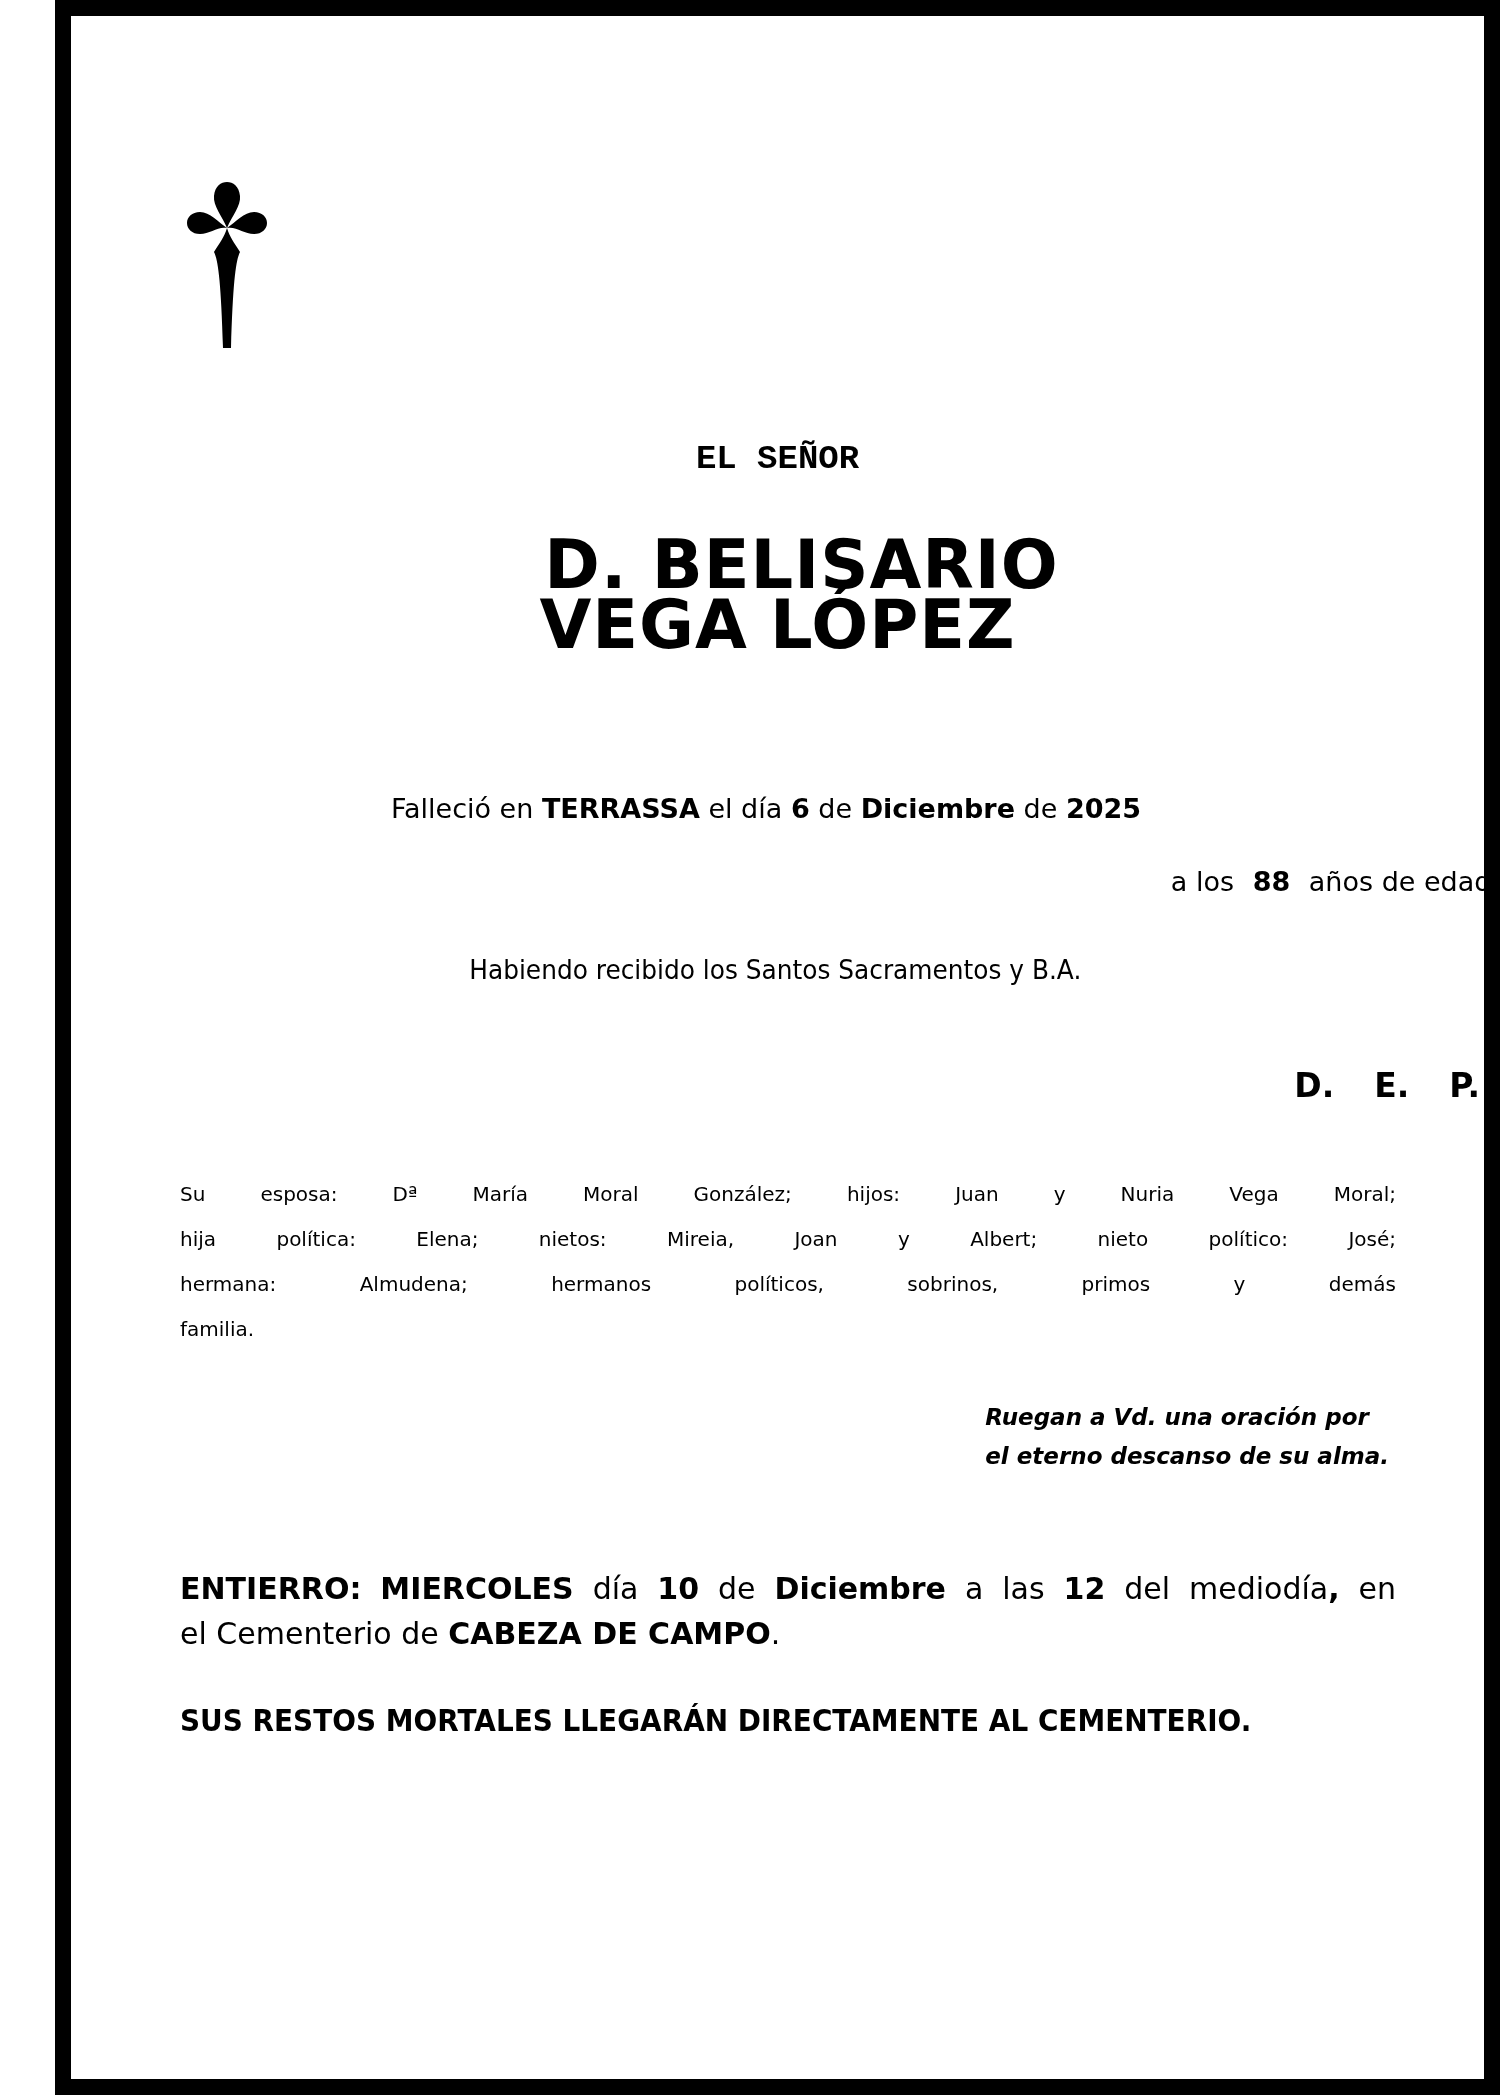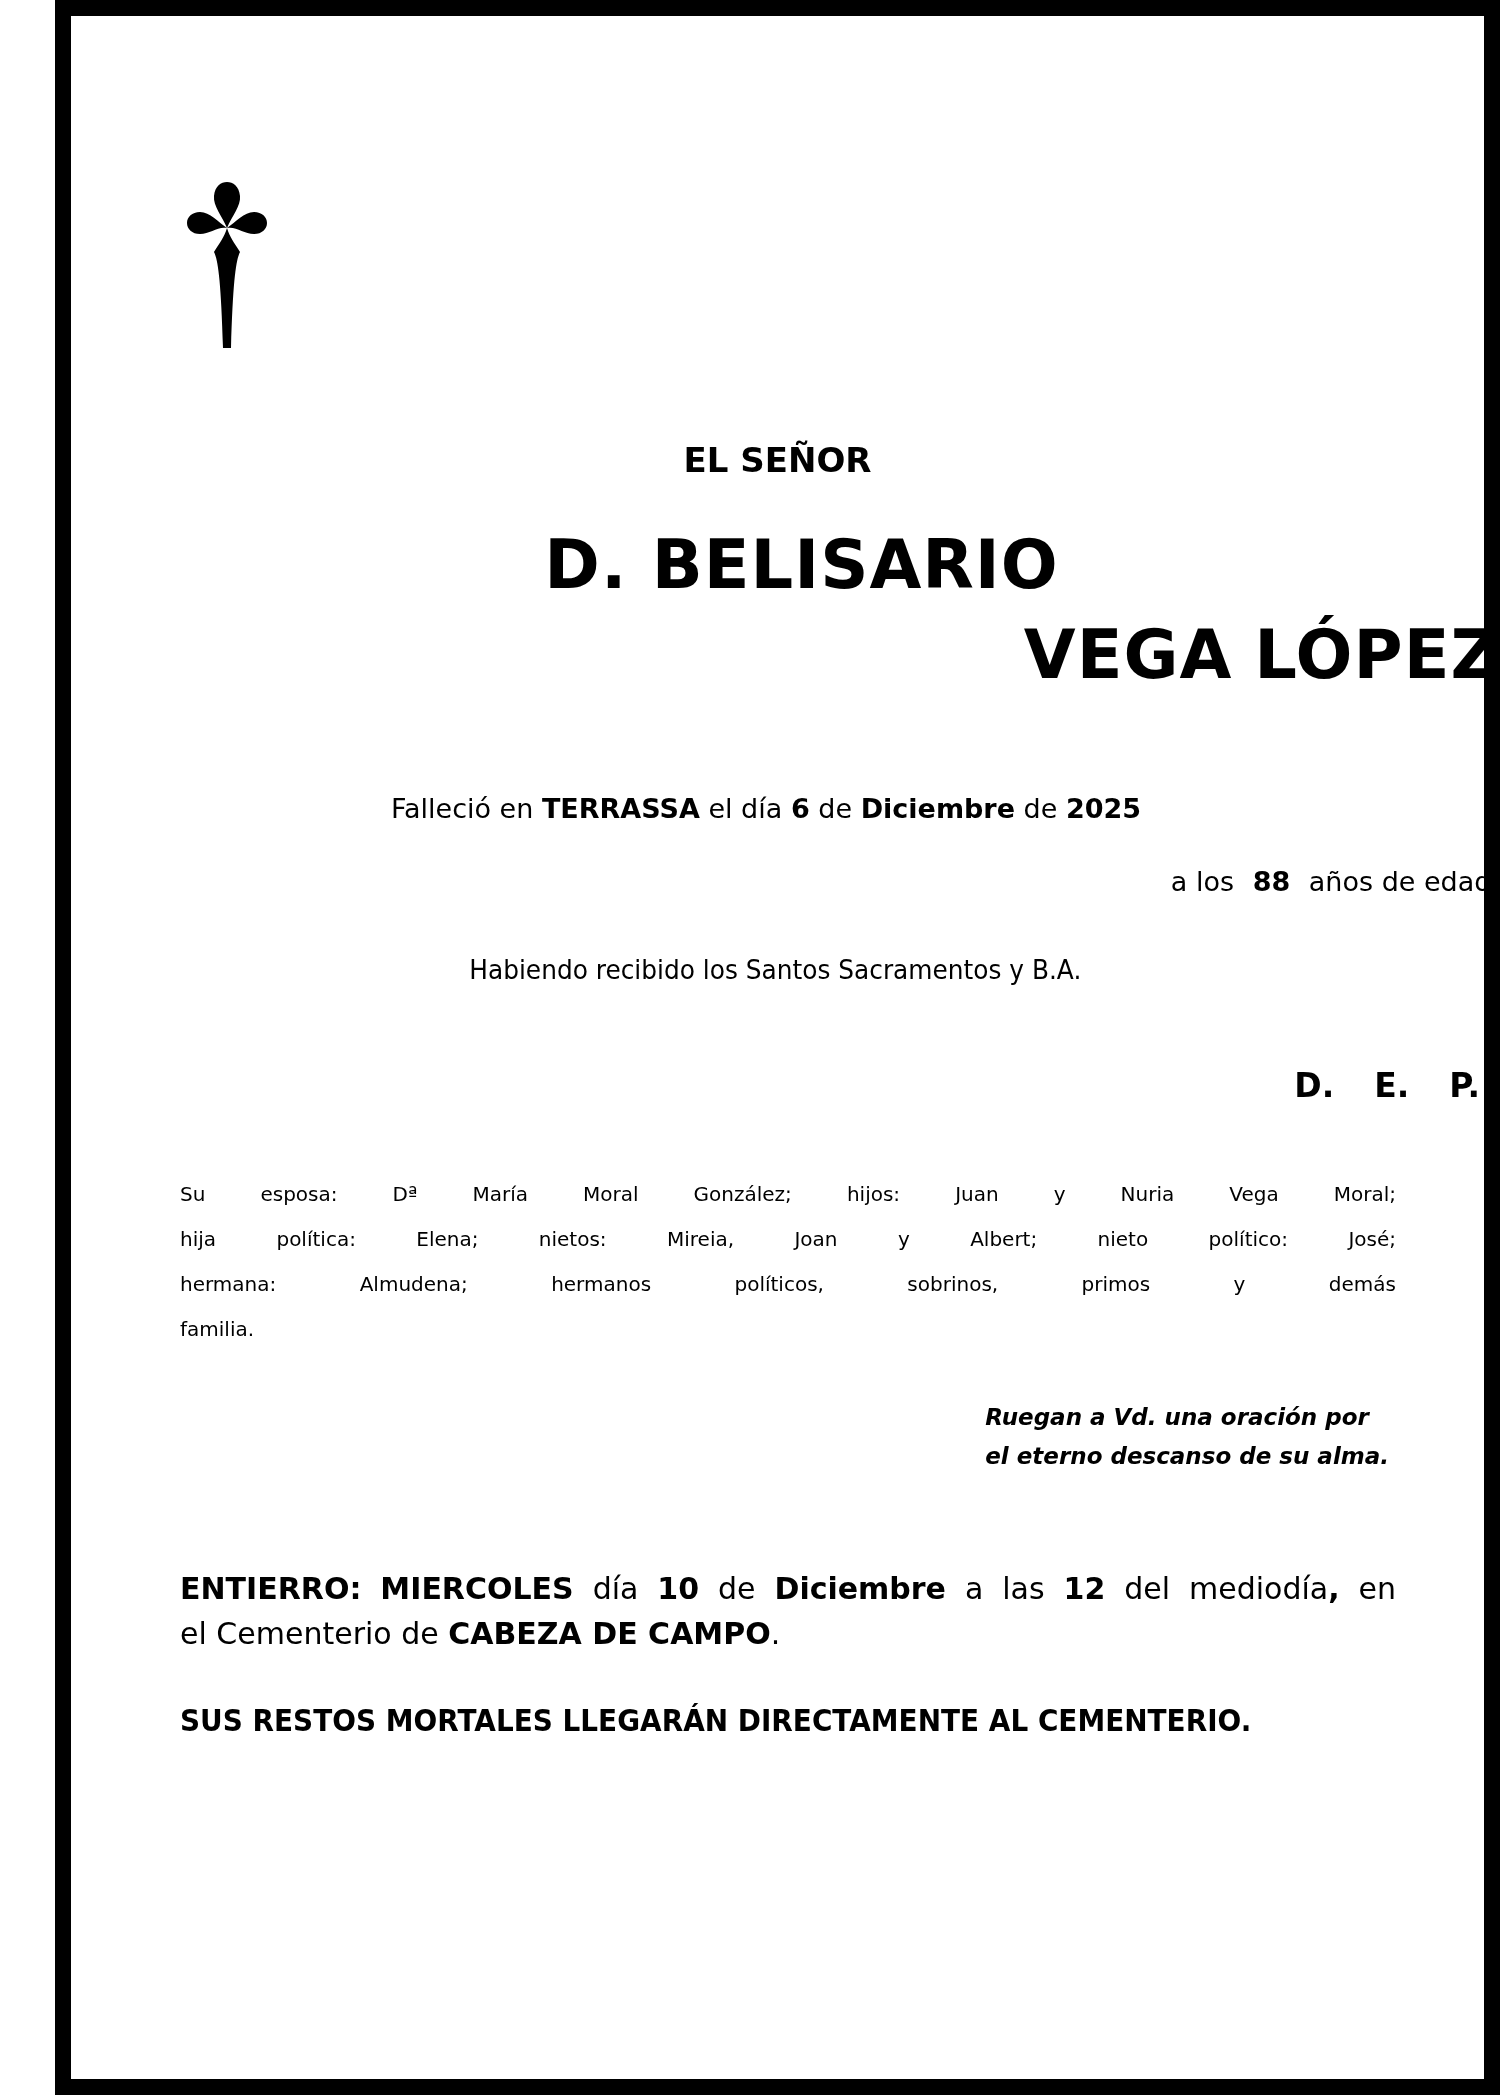--- a/index.html
+++ b/index.html
@@ -43,29 +43,30 @@
     padding-left: 55px;
     box-sizing: border-box;
   }
   .b { font-weight: bold; }
 
   .senor {
     top: 440px;
     font-size: 34px;
     font-weight: bold;
     letter-spacing: 0px;
+    font-family: Liberation Mono, monospace;
   }
   .name {
     font-size: 67px;
     font-weight: bold;
     line-height: 90px;
     letter-spacing: 1px;
   }
   .name1 { top: 520px; margin-left: 24px; }
-  .name2 { top: 610px; text-align: right; }
+  .name2 { top: 580px; }
   .name2 .gap { display: inline-block; width: 22px; }
 
   .line-med {
     font-size: 27px;
     line-height: 36px;
     letter-spacing: 0px;
   }
   .fallecio { top: 791px; padding-left: 32px; }
   .edad { top: 864px; text-align: right; }
   .edad .sp { display: inline-block; width: 10px; }

